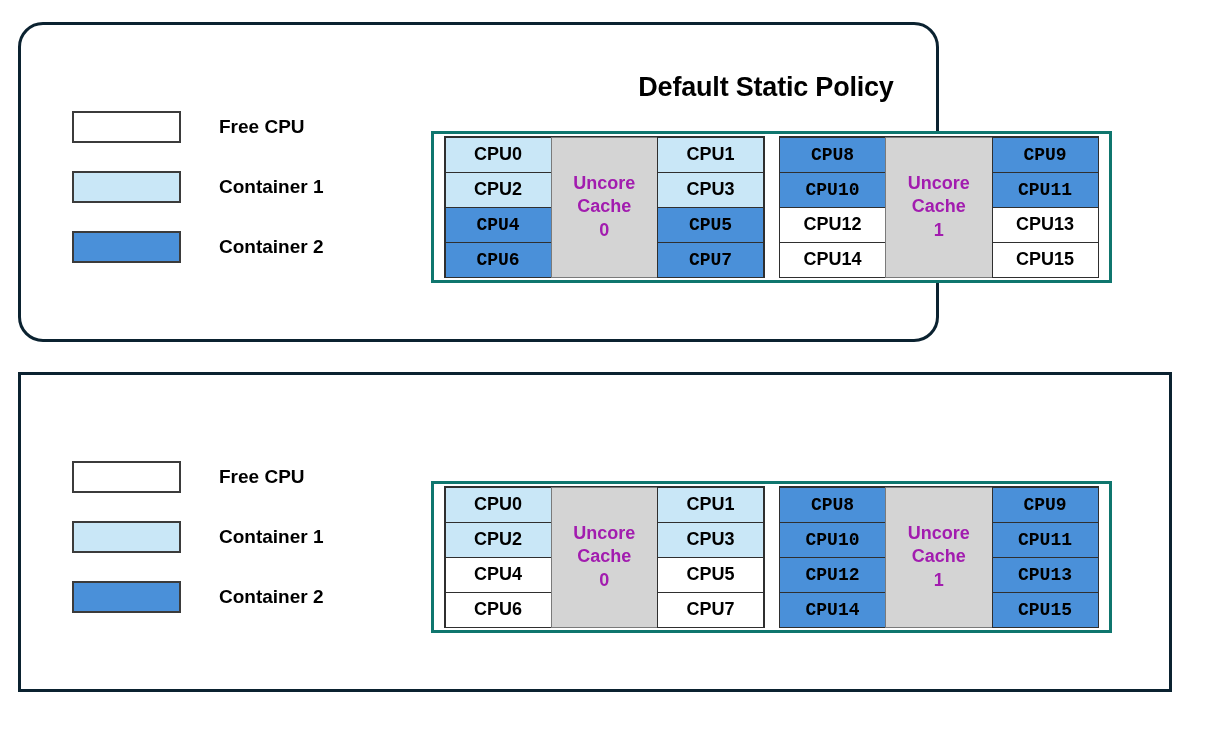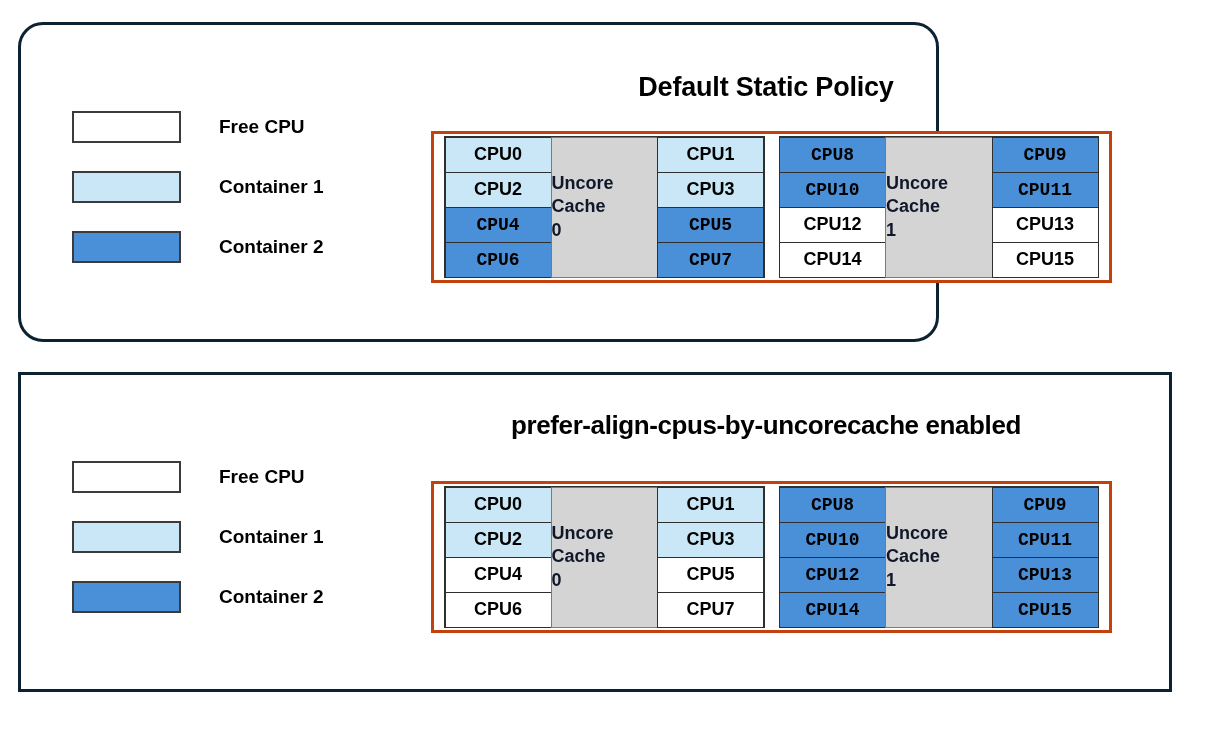--- a/index.html
+++ b/index.html
@@ -65,21 +65,21 @@
     margin-left: 38px;
     font-size: 19px;
     font-weight: bold;
     color: #000000;
     white-space: nowrap;
   }
 
   
   .grid-outer {
     position: absolute;
-    border: 3px solid #c2410c;
+    border: 3px solid #0f766e;
     background: #ffffff;
     box-sizing: border-box;
     padding: 2px 10px;
     display: flex;
     gap: 14px;
   }
   #panel-default .grid-outer { left: 410px; top: 106px; width: 681px; height: 152px; }
   #panel-prefer  .grid-outer { left: 410px; top: 106px; width: 681px; height: 152px; }
 
   .socket {
@@ -110,24 +110,25 @@
   .cpu-cell.container1{ background: #c9e7f7; }
   .cpu-cell.container2{ background: #4a90d9; font-family: Liberation Mono, monospace; }
 
   .uncore {
     flex: 1;
     background: #d4d4d4;
     border: 1px solid #7a7a7a;
     box-sizing: border-box;
     display: flex;
     flex-direction: column;
+    align-items: center;
     justify-content: center;
     font-size: 18px;
     font-weight: bold;
-    color: #0f172a;
+    color: #a21caf;
     line-height: 1.28;
     margin: -0.5px;
   }
 </style>
 </head>
 <body>
 
 <div class="panel" id="panel-default">
   <div class="panel-title">Default Static Policy</div>
   <div class="legend">
@@ -180,21 +181,20 @@
         <div class="cpu-cell container2">CPU9</div>
         <div class="cpu-cell container2">CPU11</div>
         <div class="cpu-cell free">CPU13</div>
         <div class="cpu-cell free">CPU15</div>
       </div>
     </div>
   </div>
 </div>
 
 <div class="panel" id="panel-prefer">
-  <div class="panel-title">prefer-align-cpus-by-uncorecache enabled</div>
   <div class="legend">
     <div class="legend-row">
       <div class="legend-swatch" style="background:#ffffff"></div>
       <div class="legend-label">Free CPU</div>
     </div>
     <div class="legend-row">
       <div class="legend-swatch" style="background:#c9e7f7"></div>
       <div class="legend-label">Container 1</div>
     </div>
     <div class="legend-row">

